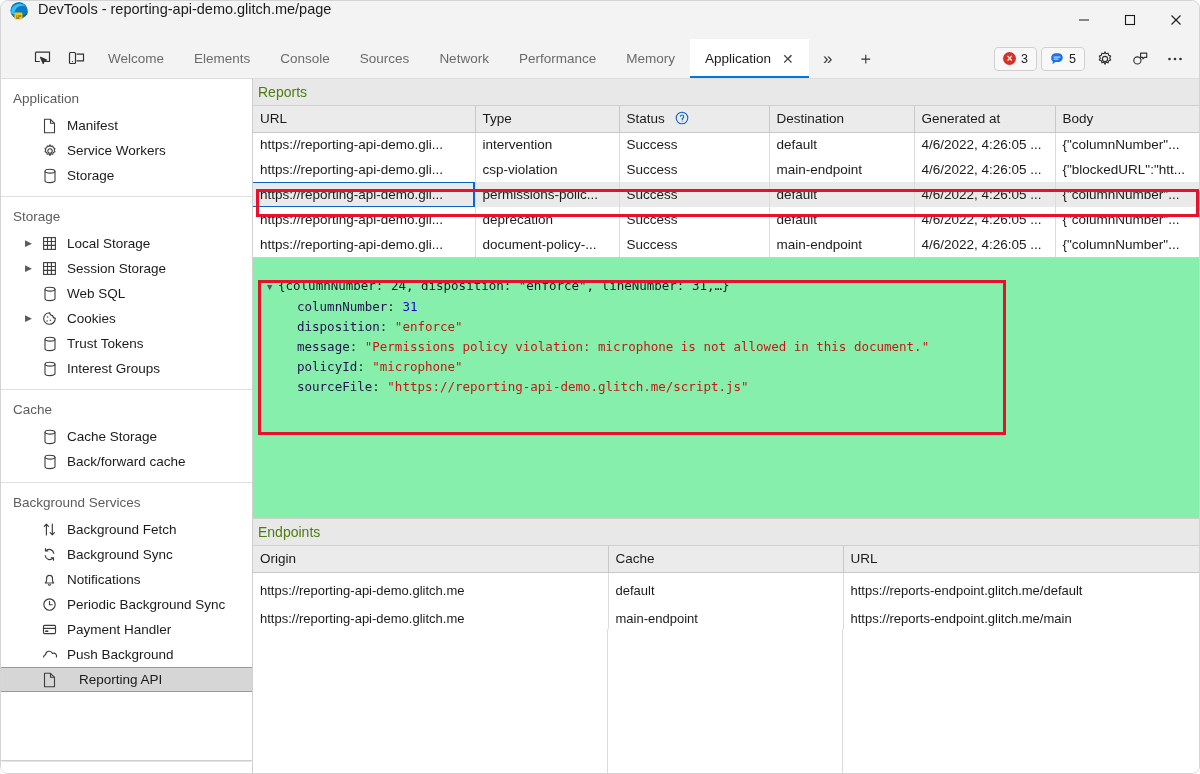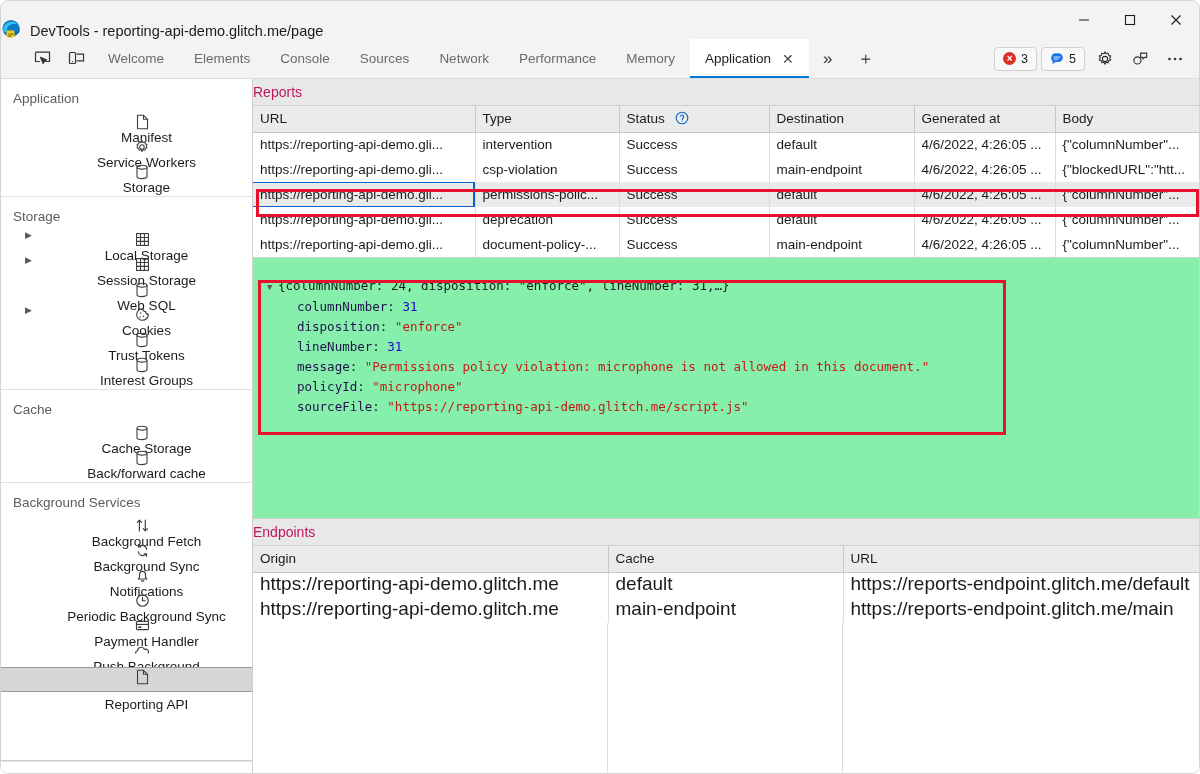--- a/index.html
+++ b/index.html
@@ -14,23 +14,23 @@
     width: 1200px; height: 774px;
     background: #f3f3f3;
     border: 1px solid #d4d4d4;
     border-radius: 8px;
     overflow: hidden;
   }
 
   
   .titlebar {
     height: 38px;
-    display: flex; align-items: flex-end;
+    display: flex; align-items: flex-start;
     background: #f3f3f3;
-    padding-left: 0;
+    padding-left: 8px;
   }
   .app-logo { width: 20px; height: 20px; flex: 0 0 20px; margin-right: 9px; }
   .title-text {
     font-size: 14.5px; color: #1b1b1b; white-space: nowrap;
   }
   .win-controls { margin-left: auto; display: flex; height: 38px; }
   .win-btn {
     width: 46px; height: 38px;
     display: flex; align-items: center; justify-content: center;
     color: #1b1b1b;
@@ -103,21 +103,20 @@
   .sb-group { border-bottom: 1px solid #e0e0e0; padding-bottom: 8px; }
   .sb-group:last-child { border-bottom: none; }
   .sb-title {
     font-size: 13.5px; color: #5c5c5c;
     padding: 12px 0 7px 12px;
   }
   .sb-item {
     display: flex; align-items: center;
     height: 25px; padding-left: 22px; font-size: 13.5px; color: #1b1b1b;
     position: relative;
-    flex-direction: column;
   }
   .sb-item.selected {
     background: #d6d6d6;
     border-top: 1px solid #9a9a9a; border-bottom: 1px solid #9a9a9a; gap: 12px;
   }
   .sb-arrow {
     position: absolute; left: 24px; width: 10px; color: #5a5a5a;
     font-size: 9px; line-height: 1;
   }
   .sb-ico {
@@ -134,22 +133,23 @@
   .sb-hscroll-track {
     height: 100%; margin: 0 1px;
     background: #fff; border-top: 1px solid #e3e3e3;
   }
 
   
   .main { flex: 1 1 auto; display: flex; flex-direction: column; min-width: 0; background: #fff; }
 
   .section-hdr {
     height: 27px; display: flex; align-items: center;
+    padding-left: 5px;
     background: #e8e8e8; border-bottom: 1px solid #cfcfcf;
-    font-size: 14px; color: #be185d;
+    font-size: 14px; color: #4d7c0f;
   }
   .reports-region { display: flex; flex-direction: column; height: 439px; }
 
   table.grid { width: 100%; border-collapse: collapse; table-layout: fixed; }
   table.grid th {
     background: #ebebeb;
     border-right: 1px solid #c8c8c8;
     border-bottom: 1px solid #c8c8c8;
     font-weight: normal; font-size: 13.5px; color: #1b1b1b;
     text-align: left; padding: 3px 0 4px 7px; height: 26px;
@@ -183,22 +183,22 @@
   .tri {
     display: inline-block; width: 11px; color: #5a5a5a; font-size: 9px;
   }
   .json-line { padding-left: 30px; white-space: nowrap; }
   .k { color: #20124d; }
   .num { color: #1c00cf; }
   .str { color: #c41a16; }
 
   
   .endpoints-region { display: flex; flex-direction: column; flex: 1 1 auto; border-top: 1px solid #cfcfcf; }
-  table.ep td { height: 25px; border-right: 1px solid #dcdcdc; font-size: 19px;
-    padding: 0 0 3px 7px; white-space: nowrap; overflow: hidden; text-overflow: ellipsis; }
+  table.ep td { height: 25px; border-right: 1px solid #dcdcdc; font-size: 13px;
+    padding: 10px 0 3px 7px; white-space: nowrap; overflow: hidden; text-overflow: ellipsis; }
   .ep-fill { flex: 1 1 auto; display: flex; }
   .ep-col-a { width: 355px; border-right: 1px solid #dcdcdc; }
   .ep-col-b { width: 235px; border-right: 1px solid #dcdcdc; }
   .ep-col-c { flex: 1 1 auto; }
 
   
   .annot {
     position: absolute; border: 3px solid #e8112d; pointer-events: none; z-index: 30;
   }
 </style>
@@ -598,23 +598,20 @@
             <div class="json-root">
               <span class="tri">▼</span><span>{columnNumber: 24, disposition: "enforce", lineNumber: 31,…}</span>
             </div>
             <div class="json-line">
               <span class="k">columnNumber</span>: <span class="num">31</span>
             </div>
             <div class="json-line">
               <span class="k">disposition</span>: <span class="str">"enforce"</span>
             </div>
             <div class="json-line">
-              <span class="k">lineNumber</span>: <span class="num">31</span>
-            </div>
-            <div class="json-line">
               <span class="k">message</span>: <span class="str">"Permissions policy violation: microphone is not allowed in this document."</span>
             </div>
             <div class="json-line">
               <span class="k">policyId</span>: <span class="str">"microphone"</span>
             </div>
             <div class="json-line">
               <span class="k">sourceFile</span>: <span class="str">"https://reporting-api-demo.glitch.me/script.js"</span>
             </div>
           </div>
         </div>

